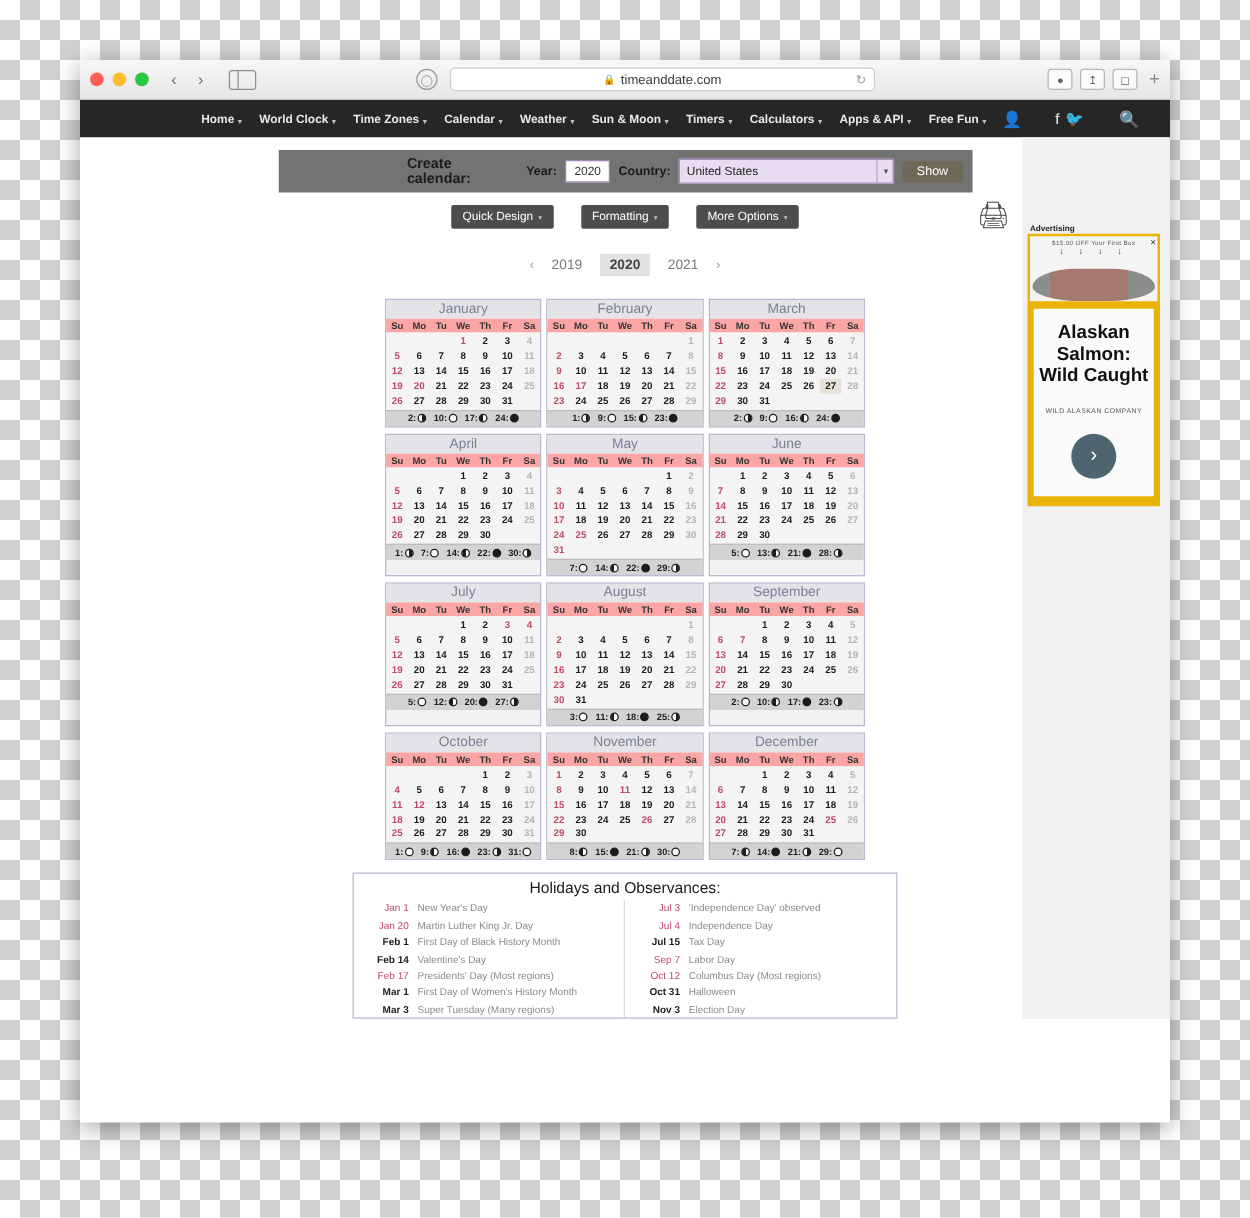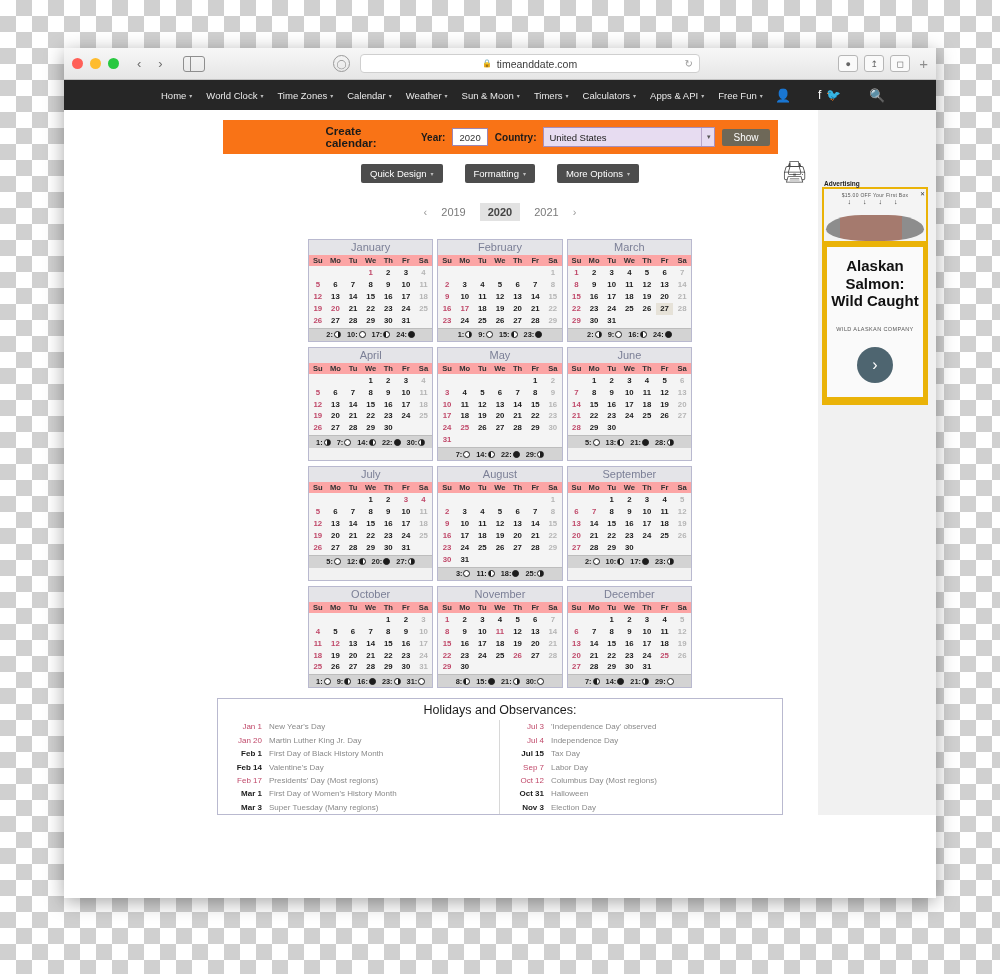--- a/index.html
+++ b/index.html
@@ -65,33 +65,33 @@
     display:flex;align-items:center;justify-content:center;font-size:9px;color:#666;
   }
   .plus{font-size:15px;color:#8d8d8d;padding-left:3px;}
   
   .topnav{
     background:#262626;height:30px;display:flex;align-items:center;
     padding-left:90px;gap:0;position:relative;
   }
   .topnav .item{
     color:#e9e9e9;font-size:9.5px;padding:0 7px;white-space:nowrap;
-    display:flex;align-items:center;gap:3px;
+    display:flex;align-items:flex-end;gap:3px;font-weight:bold;
   }
   .caret{font-size:6px;color:#bdbdbd;}
   .nav-person{margin-left:6px;font-size:13px;color:#fff;}
   .nav-social{margin-left:26px;display:flex;align-items:center;gap:5px;color:#fff;font-size:12px;}
   .nav-search{margin-left:28px;color:#fff;font-size:13px;}
   
   .createwrap{
     background:#fff;padding:10px 0 0 0;
     display:flex;justify-content:center;
   }
   .createbar{
-    background:#f97316;width:555px;height:34px;
+    background:#737373;width:555px;height:34px;
     display:flex;align-items:center;padding:0 8px;gap:7px;
   }
   .cc-label{font-size:11.5px;font-weight:bold;color:#1a1a1a;margin-left:95px;}
   .cc-sub{font-size:10px;font-weight:bold;color:#1a1a1a;}
   .yearbox{
     width:36px;height:18px;background:#fff;border:1px solid #9d86b3;
     font-size:9.5px;color:#333;display:flex;align-items:center;justify-content:center;
   }
   .countrybox{
     width:175px;height:20px;background:#e7dcf1;border:1px solid #a68fbd;
@@ -157,21 +157,21 @@
   .mp{display:inline-flex;align-items:center;gap:1px;}
   .mi{
     width:7px;height:7px;border-radius:50%;border:1px solid #1c1c1c;display:inline-block;
   }
   .mi.new{background:#1c1c1c;}
   .mi.full{background:#fff;}
   .mi.first{background:linear-gradient(90deg,#fff 50%,#1c1c1c 50%);}
   .mi.last{background:linear-gradient(90deg,#1c1c1c 50%,#fff 50%);}
   
   .holbox{
-    width:566px;margin:10px auto 0 auto;border:1px solid #b9b9cf;background:#fff;
+    width:436px;margin:10px auto 0 auto;border:1px solid #b9b9cf;background:#fff;
     padding:3px 0 0 0;
   }
   .holtitle{text-align:center;font-size:12.5px;color:#1c1c1c;padding:1px 0 3px 0;}
   .holcols{display:grid;grid-template-columns:1fr 1fr;}
   .holcol{padding:0 4px;}
   .holrow{display:flex;gap:7px;font-size:8px;padding:2.2px 0;align-items:baseline;}
   .holdate{width:40px;text-align:right;flex:none;font-weight:bold;color:#1c1c1c;}
   .holdate.red{color:#c0496a;font-weight:normal;}
   .holname{color:#8a8a8a;}
   .holcol.left{border-right:1px solid #d8d8d8;}

